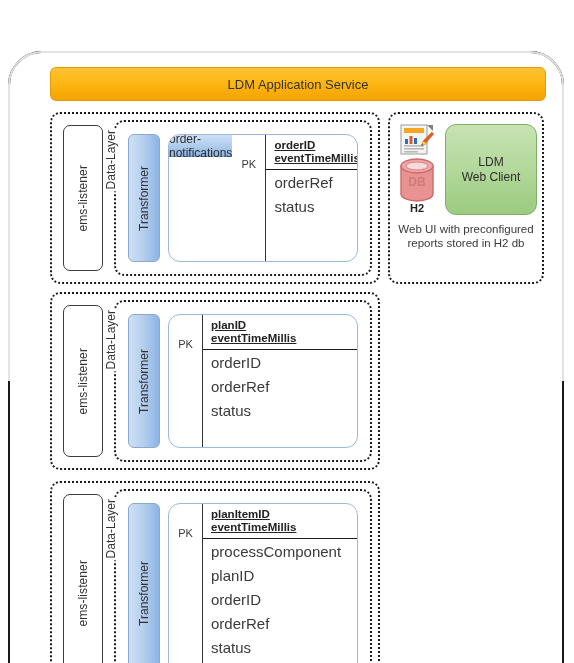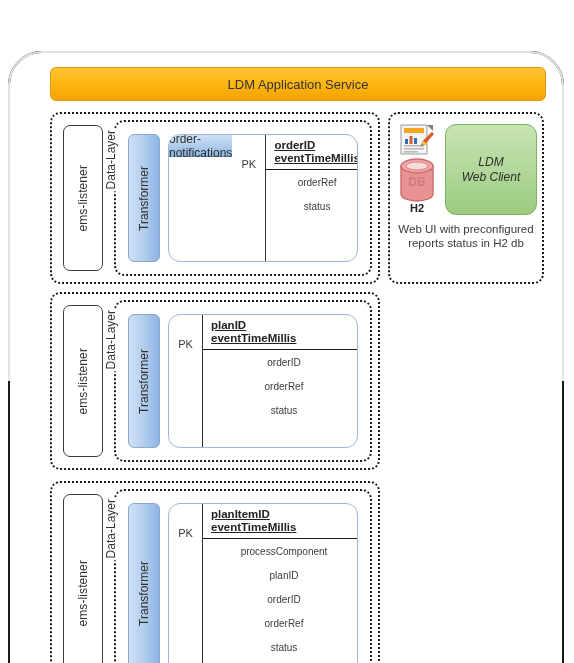--- a/index.html
+++ b/index.html
@@ -99,41 +99,41 @@
   .field-col{flex:1 1 auto;display:flex;flex-direction:column;}
   .pk-fields{
     border-bottom:1px solid #1a1a1a;padding:4px 0 4px 8px;
   }
   .pk-fields .field{
     font-size:11.5px;font-weight:bold;color:#222;
     text-decoration:underline;line-height:13px;
   }
   .normal-fields{padding:6px 0 0 8px;}
   .normal-fields .field{
-    font-size:10px;color:#3a3a3a;line-height:13px;margin-bottom:11px;text-align:center;
+    font-size:15px;color:#3a3a3a;line-height:13px;margin-bottom:11px;
   }
 
   
   #webclient-panel{
     position:absolute;left:378px;top:59px;width:156px;height:172px;
     border:2px dotted #1a1a1a;border-radius:10px;box-sizing:border-box;
     background:#ffffff;
   }
   #report-icon{position:absolute;left:10px;top:10px;width:34px;height:32px;}
   #h2-db{position:absolute;left:9px;top:44px;width:36px;height:44px;}
   #h2-label{
     position:absolute;left:9px;top:88px;width:36px;text-align:center;
     font-size:11px;font-weight:bold;color:#222;
   }
   #web-client-box{
     position:absolute;left:55px;top:10px;width:90px;height:89px;
     border:1px solid #7faf63;border-radius:11px;
     background:linear-gradient(to bottom,#c7e3b2 0%,#b2d89b 50%,#9ccb80 100%);
     display:flex;flex-direction:column;align-items:center;justify-content:center;
-    font-size:12px;color:#2d2d2d;line-height:15px;text-align:center;font-style:italic;
+    font-size:12px;color:#2d2d2d;line-height:15px;text-align:center;
   }
   #web-client-caption{
     position:absolute;left:6px;right:6px;top:108px;
     text-align:center;font-size:11.5px;color:#3a3a3a;line-height:14px;
   }
 </style>
 </head>
 <body>
 
 <div id="service-container">
@@ -259,16 +259,16 @@
       <ellipse cx="18" cy="8" rx="11" ry="4" fill="#f7dada" stroke="#d88484" stroke-width="1"></ellipse>
       <text x="18" y="28" text-anchor="middle" font-family="Liberation Sans, sans-serif" font-size="12" font-weight="bold" fill="#d07c7c">DB</text>
     </svg>
     <div id="h2-label">H2</div>
 
     <div id="web-client-box">
       <span>LDM</span>
       <span>Web Client</span>
     </div>
 
-    <div id="web-client-caption">Web UI with preconfigured reports status in H2 db</div>
+    <div id="web-client-caption">Web UI with preconfigured reports stored in H2 db</div>
   </div>
 
 </div>
 
 </body></html>

